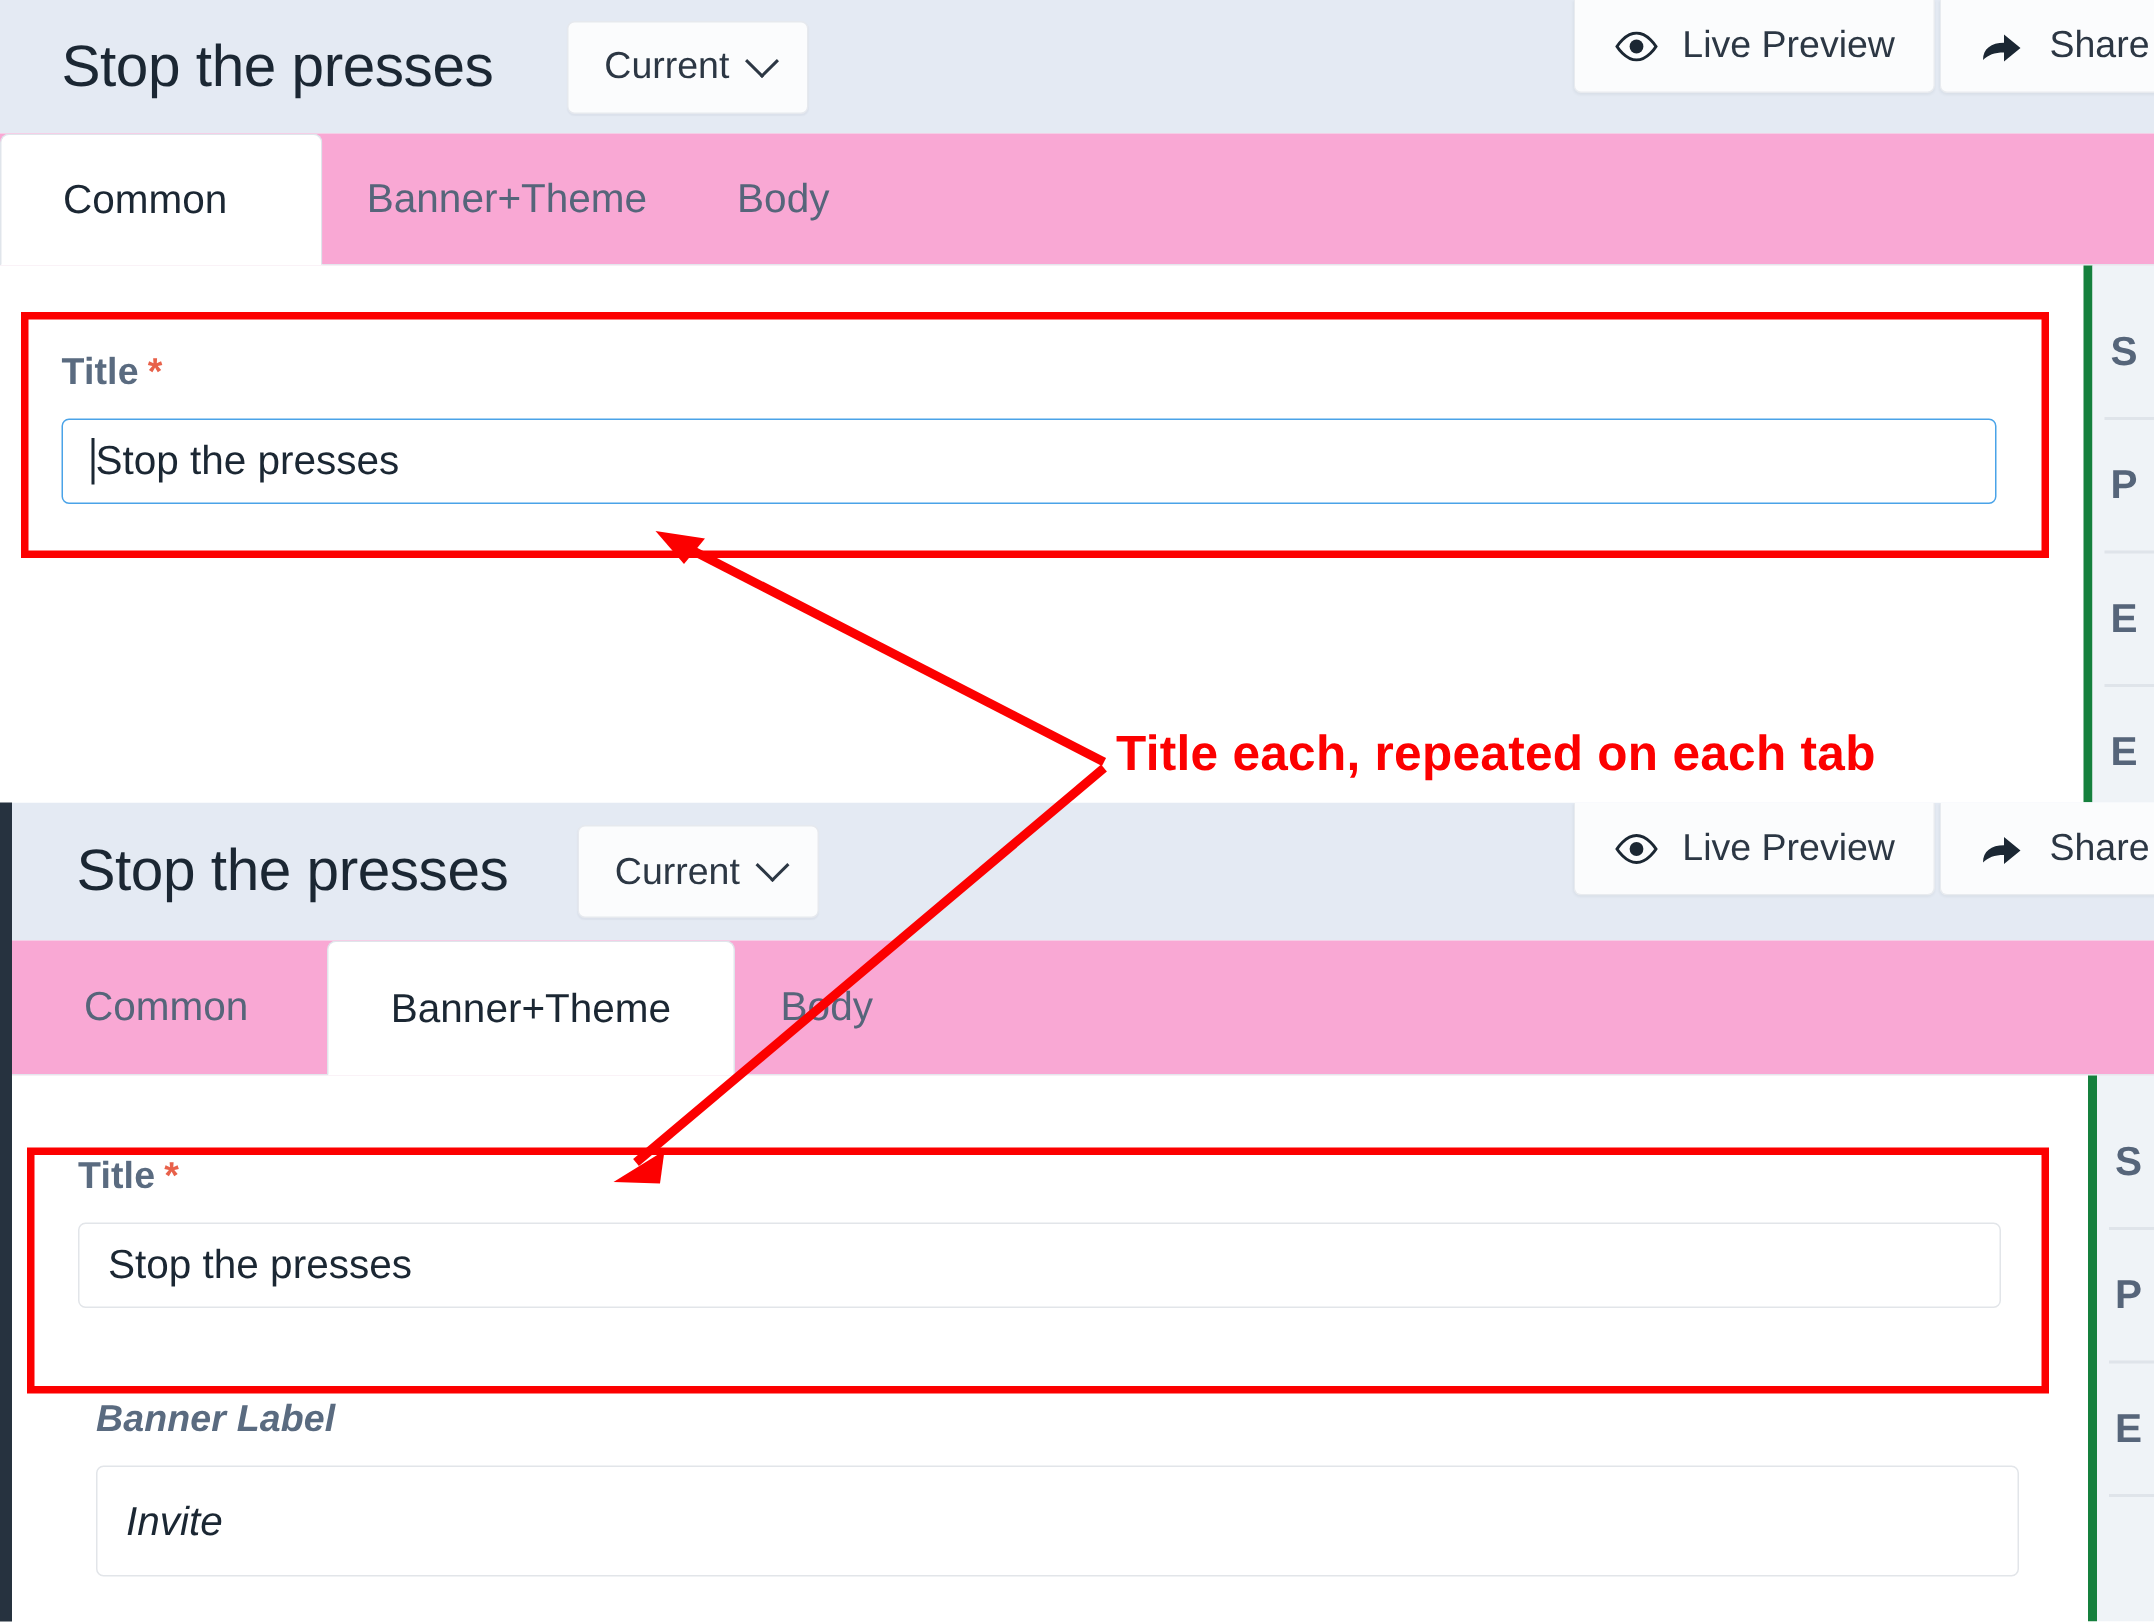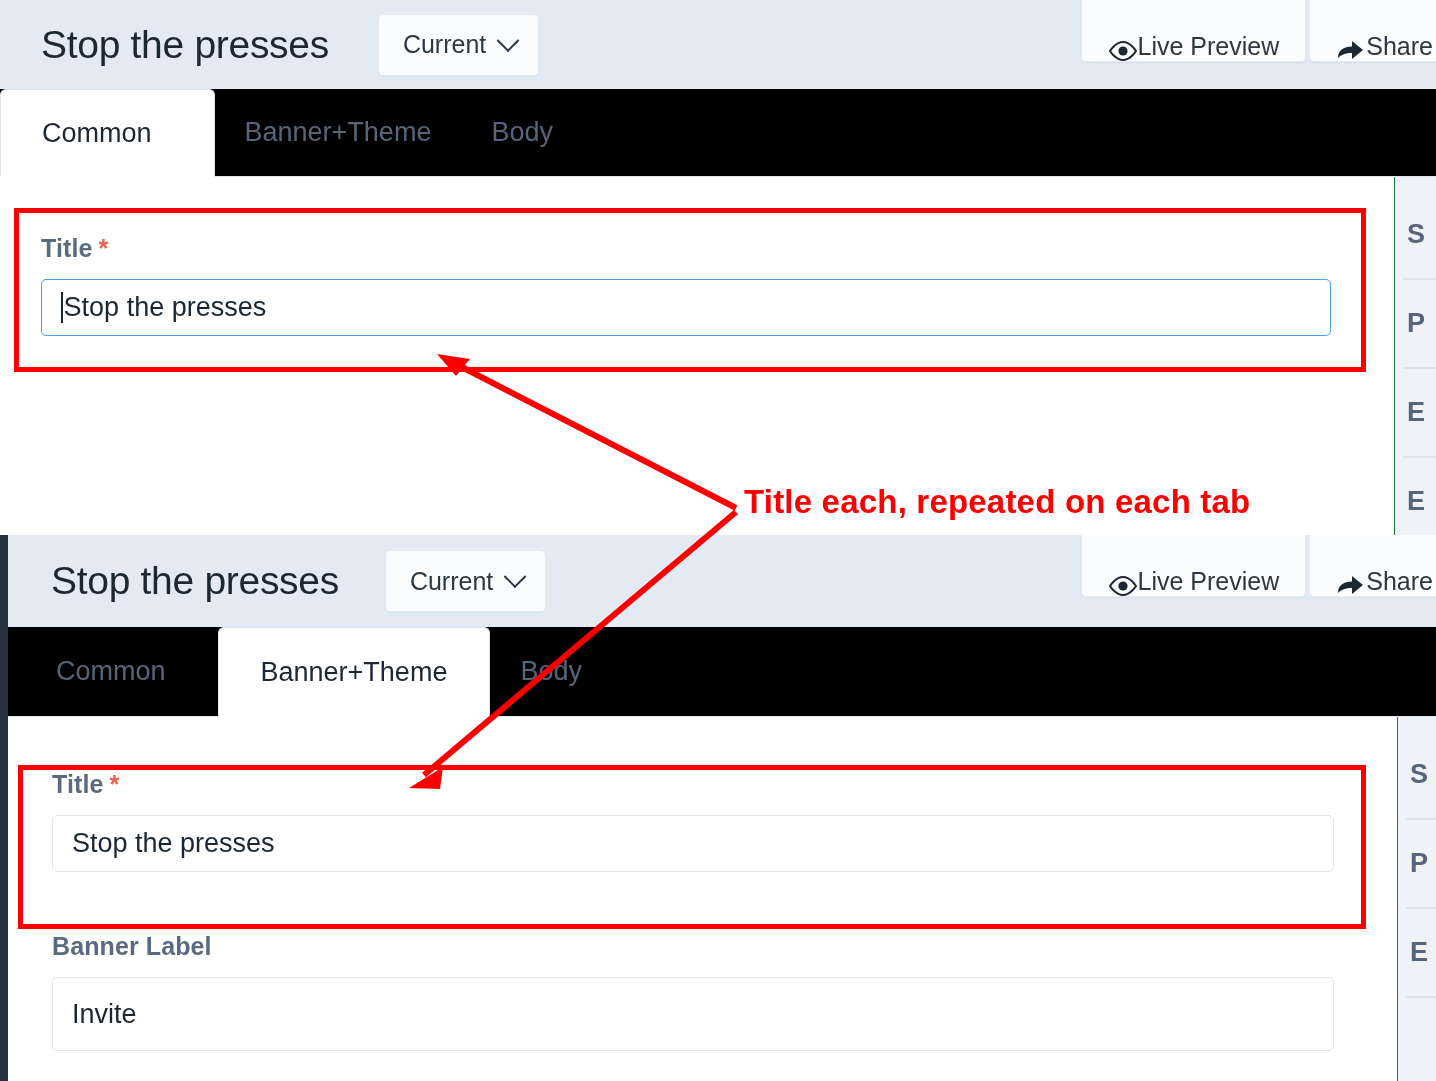--- a/index.html
+++ b/index.html
@@ -92,37 +92,38 @@
     height: 100%;
   }
   .hdr-btn {
     background: #fbfcfd;
     border: 1px solid #e8ebef;
     border-top: none;
     border-radius: 0 0 5px 5px;
     height: 62px;
     padding: 0 26px;
     display: flex;
-    align-items: flex-end;
+    align-items: center;
+    gap: 16px;
     font-size: 25px;
     color: #2c3744;
     white-space: nowrap;
     cursor: pointer;
     box-sizing: border-box;
     box-shadow: 0 1px 2px rgba(20,30,45,0.05);
   }
   .hdr-btn + .hdr-btn { margin-left: 3px; }
 
   .icon-eye, .icon-share { flex: 0 0 auto; display: block; }
 
   
   .tabstrip {
     position: relative;
     height: 88px;
-    background: #000000;
+    background: #f9a8d4;
     border-bottom: 1px solid #e3e7ed;
     display: flex;
     align-items: stretch;
     box-sizing: border-box;
   }
   #panel-bottom .tabstrip { height: 90px; }
 
   .tab {
     display: flex;
     align-items: center;
@@ -156,21 +157,21 @@
     align-items: stretch;
     background: #ffffff;
     height: calc(100% - 177px);
   }
   #panel-bottom .content-row { height: calc(100% - 182px); }
 
   .form-col {
     position: relative;
     flex: 1 1 auto;
     background: #ffffff;
-    border-right: 1px solid #15803d;
+    border-right: 6px solid #15803d;
     box-sizing: border-box;
   }
 
   .side-col {
     flex: 0 0 auto;
     width: 42px;
     background: #eff3f7;
     position: relative;
     overflow: hidden;
   }
@@ -361,21 +362,21 @@
   <div class="content-row">
     <div class="form-col">
 
       <div class="field" style="left:44px; top:53px; width:1282px;">
         <div class="field-label"><span>Title</span><span class="req">*</span></div>
         <div class="text-input" style="margin-top:16px; height:57px;" title="Stop the presses">
           <span>Stop the presses</span>
         </div>
       </div>
 
-      <div class="field" style="left:44px; top:215px; width:1282px;">
+      <div class="field" style="left:56px; top:215px; width:1282px;font-style:italic;">
         <div class="field-label">Banner Label</div>
         <div class="text-input" style="margin-top:16px; height:74px;" title="Invite">
           <span>Invite</span>
         </div>
       </div>
 
     </div>
 
     <div class="side-col">
       <div class="side-item" style="top:42px;">S</div>

